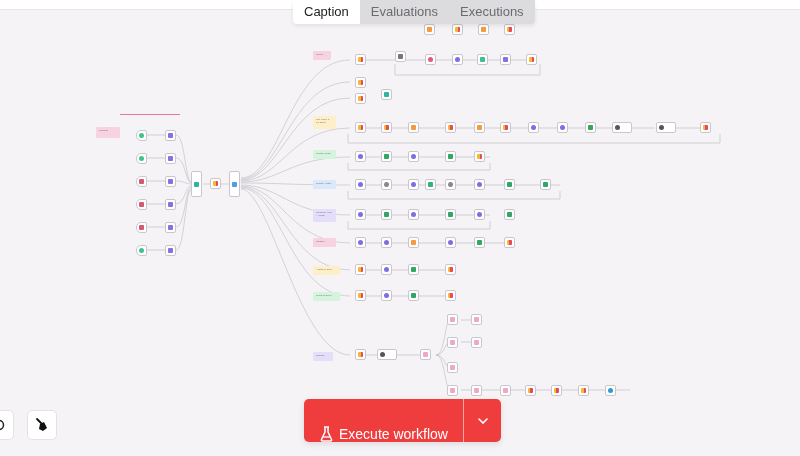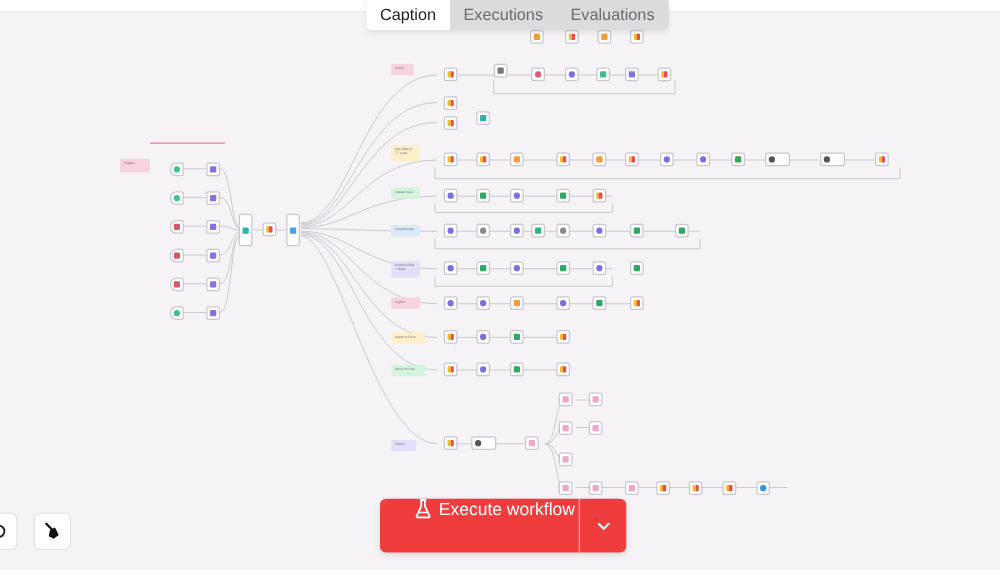--- a/index.html
+++ b/index.html
@@ -15,21 +15,21 @@
   .node .glyph { position: absolute; left: 2px; top: 2px; width: 5px; height: 5px; border-radius: 1px; }
   .node.wide { width: 20px; }
   .node.tall { height: 26px; width: 11px; }
   .sticky { position: absolute; font-size: 2.5px; color: #7a6f7a; padding: 2px 3px; border-radius: 1px; }
   .logo { position: absolute; left: 120px; top: 77px; width: 70px; height: 42px; background: #fffefa; border-radius: 2px; }
   .logo .t { position: absolute; left: 8px; top: 12px; font-size: 12px; font-weight: 700; color: #e2bf2a; letter-spacing: 1px; text-shadow: 0 0 1px #a47f00; font-family: "DejaVu Sans", sans-serif; }
   .logo .s { position: absolute; left: 22px; top: 28px; font-size: 3px; color: #a38b4e; }
   .logo-note { position: absolute; left: 120px; top: 114px; width: 70px; height: 3px; }
   .logo-note span { display: block; height: 1px; background: #e47aa1; width: 60px; }
   .exec { position: absolute; left: 304px; top: 399px; width: 197px; height: 43px; background: #ef3c3c; border-radius: 5px; display: flex; box-shadow: 0 2px 6px rgba(0,0,0,0.1); z-index: 5; }
-  .exec-main { flex: 1; display: flex; align-items: flex-start; padding-left: 28px; cursor: pointer; }
+  .exec-main { flex: 1; display: flex; align-items: flex-end; padding-left: 16px; cursor: pointer; }
   .exec-main .flask { width: 13px; height: 16px; margin-right: 6px; }
   .exec-text { color: #fff; line-height: 16px; }
   .exec-text .l1 { font-size: 14px; font-weight: 500; }
   .exec-text .l2 { font-size: 12px; }
   .exec-sep { width: 1px; background: rgba(255,255,255,0.55); margin: 0; }
   .exec-drop { width: 37px; display: flex; align-items: center; justify-content: center; cursor: pointer; }
   .corner-btn { position: absolute; top: 410px; width: 30px; height: 30px; background: #fff; border: 1px solid #e4e2e6; border-radius: 5px; display: flex; align-items: center; justify-content: center; z-index: 5; }
 </style>
 </head>
 <body>
@@ -373,22 +373,22 @@
     </div>
   <div class="node" style="left:605px;top:385px;">
       <div class="glyph" style="background:#2d9ad6;border-radius:3px;"></div>
     </div>
 </div>
 
 <div class="topbar"></div>
 
 <div class="tabs">
   <div class="tab active">Caption</div>
+  <div class="tab">Evaluations</div>
   <div class="tab">Executions</div>
-  <div class="tab">Evaluations</div>
 </div>
 
 <div class="corner-btn" style="left:-16px;">
   <svg width="14" height="14" viewBox="0 0 14 14">
       <circle cx="7" cy="7" r="4.5" fill="none" stroke="#222" stroke-width="1.5"></circle>
     </svg>
 </div>
 <div class="corner-btn" style="left:27px;">
   <svg width="16" height="16" viewBox="0 0 16 16">
     <path d="M3 2 L8 7" stroke="#111" stroke-width="1.8" stroke-linecap="round"></path>

